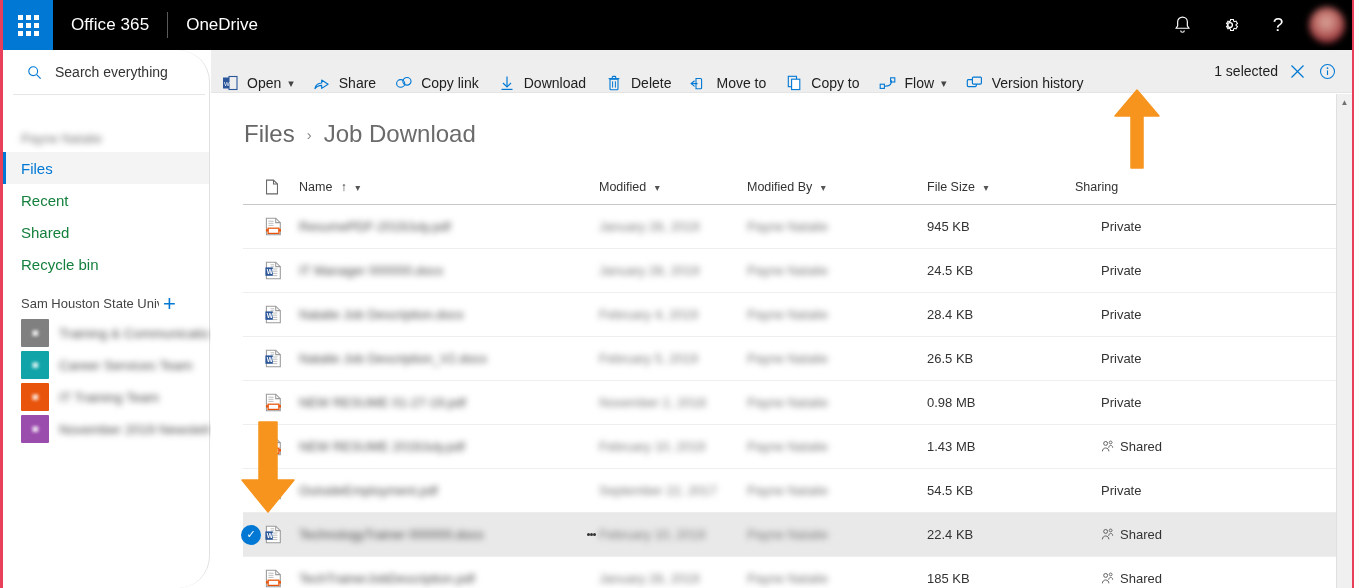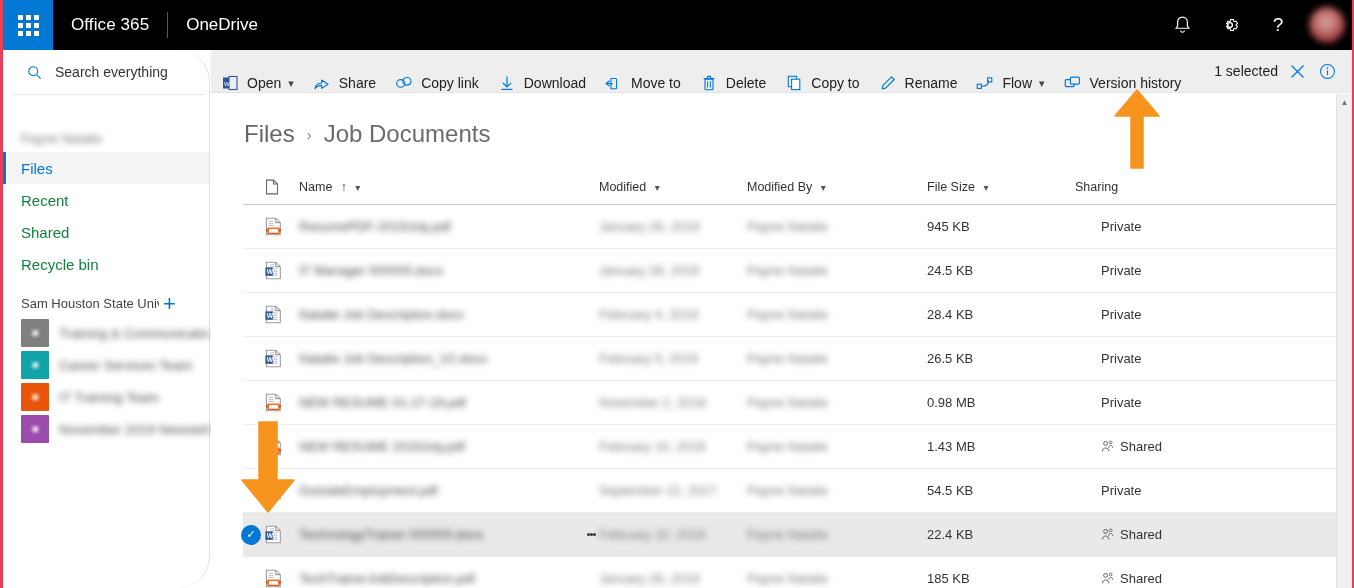--- a/index.html
+++ b/index.html
@@ -561,60 +561,52 @@
           <line x1="7" y1="1.5" x2="7" y2="11.5" stroke="#0078d4" stroke-width="1.2"></line>
           <polyline points="3,8 7,12 11,8" fill="none" stroke="#0078d4" stroke-width="1.2"></polyline>
           <line x1="1.5" y1="14.4" x2="12.5" y2="14.4" stroke="#0078d4" stroke-width="1.2"></line>
         </svg>
       </span>
       <span>Download</span>
     </div>
 
     <div class="cmd">
       <span class="gl">
-        <svg width="18" height="15" viewBox="0 0 18 15">
-          <path d="M6 2.5h4.6a1 1 0 0 1 1 1v8.2a1 1 0 0 1-1 1H6z" fill="none" stroke="#0078d4" stroke-width="1.1"></path>
-          <line x1="1.2" y1="7.6" x2="7.6" y2="7.6" stroke="#0078d4" stroke-width="1.2"></line>
-          <polyline points="4.6,4.8 1.2,7.6 4.6,10.4" fill="none" stroke="#0078d4" stroke-width="1.2"></polyline>
-        </svg>
-      </span>
-      <span>Move to</span>
-    </div>
-
-    <div class="cmd">
-      <span class="gl">
         <svg width="14" height="16" viewBox="0 0 14 16">
           <path d="M3 4.2h8v9.6a1 1 0 0 1-1 1H4a1 1 0 0 1-1-1z" fill="none" stroke="#0078d4" stroke-width="1.1"></path>
           <line x1="1.6" y1="3.6" x2="12.4" y2="3.6" stroke="#0078d4" stroke-width="1.1"></line>
           <path d="M5.3 3.4V2.1a.7.7 0 0 1 .7-.7h2a.7.7 0 0 1 .7.7v1.3" fill="none" stroke="#0078d4" stroke-width="1.1"></path>
           <line x1="5.6" y1="6.3" x2="5.6" y2="12.6" stroke="#0078d4" stroke-width="1"></line>
           <line x1="8.4" y1="6.3" x2="8.4" y2="12.6" stroke="#0078d4" stroke-width="1"></line>
         </svg>
       </span>
       <span>Delete</span>
     </div>
 
     <div class="cmd">
       <span class="gl">
+        <svg width="18" height="15" viewBox="0 0 18 15">
+          <path d="M6 2.5h4.6a1 1 0 0 1 1 1v8.2a1 1 0 0 1-1 1H6z" fill="none" stroke="#0078d4" stroke-width="1.1"></path>
+          <line x1="1.2" y1="7.6" x2="7.6" y2="7.6" stroke="#0078d4" stroke-width="1.2"></line>
+          <polyline points="4.6,4.8 1.2,7.6 4.6,10.4" fill="none" stroke="#0078d4" stroke-width="1.2"></polyline>
+        </svg>
+      </span>
+      <span>Move to</span>
+    </div>
+
+    <div class="cmd">
+      <span class="gl">
         <svg width="15" height="16" viewBox="0 0 15 16">
           <rect x="1.3" y="1.3" width="8.2" height="10.4" fill="none" stroke="#0078d4" stroke-width="1.1"></rect>
           <rect x="4.6" y="4.2" width="8.2" height="10.4" fill="#fff" stroke="#0078d4" stroke-width="1.1"></rect>
         </svg>
       </span>
       <span>Copy to</span>
     </div>
 
-    <div class="cmd">
-      <span class="gl">
-        <svg width="16" height="16" viewBox="0 0 16 16">
-          <path d="M11.5 1.8l2.7 2.7-8.6 8.6-3.4.7.7-3.4z" fill="none" stroke="#0078d4" stroke-width="1.15" stroke-linejoin="round"></path>
-        </svg>
-      </span>
-      <span>Rename</span>
-    </div>
 
     <div class="cmd">
       <span class="gl">
         <svg width="18" height="15" viewBox="0 0 18 15">
           <rect x="1.2" y="8.2" width="4.2" height="4.2" fill="none" stroke="#0078d4" stroke-width="1.1"></rect>
           <rect x="11.6" y="1.8" width="4.2" height="4.2" fill="none" stroke="#0078d4" stroke-width="1.1"></rect>
           <path d="M5.6 10.2c5 0 6.6-1.2 7-5.8" fill="none" stroke="#0078d4" stroke-width="1.1"></path>
         </svg>
       </span>
       <span>Flow</span>
@@ -647,21 +639,21 @@
         <line x1="9" y1="7.8" x2="9" y2="12.8" stroke="#0078d4" stroke-width="1.2"></line>
       </svg>
     </div>
   </div>
 
   <div class="content">
 
     <div class="breadcrumb">
       <span class="crumb">Files</span>
       <span class="sepchev">›</span>
-      <span class="crumb current">Job Documents</span>
+      <span class="crumb current">Job Download</span>
     </div>
 
     <div class="grid-head">
       <div class="col-check"></div>
       <div class="col-icon">
         <svg width="14" height="16" viewBox="0 0 14 17">
           <path d="M1.2 1.2h7.4l4.2 4.2v10.4H1.2z" fill="none" stroke="#666" stroke-width="1.1"></path>
           <path d="M8.6 1.2v4.2h4.2" fill="none" stroke="#666" stroke-width="1.1"></path>
         </svg>
       </div>

